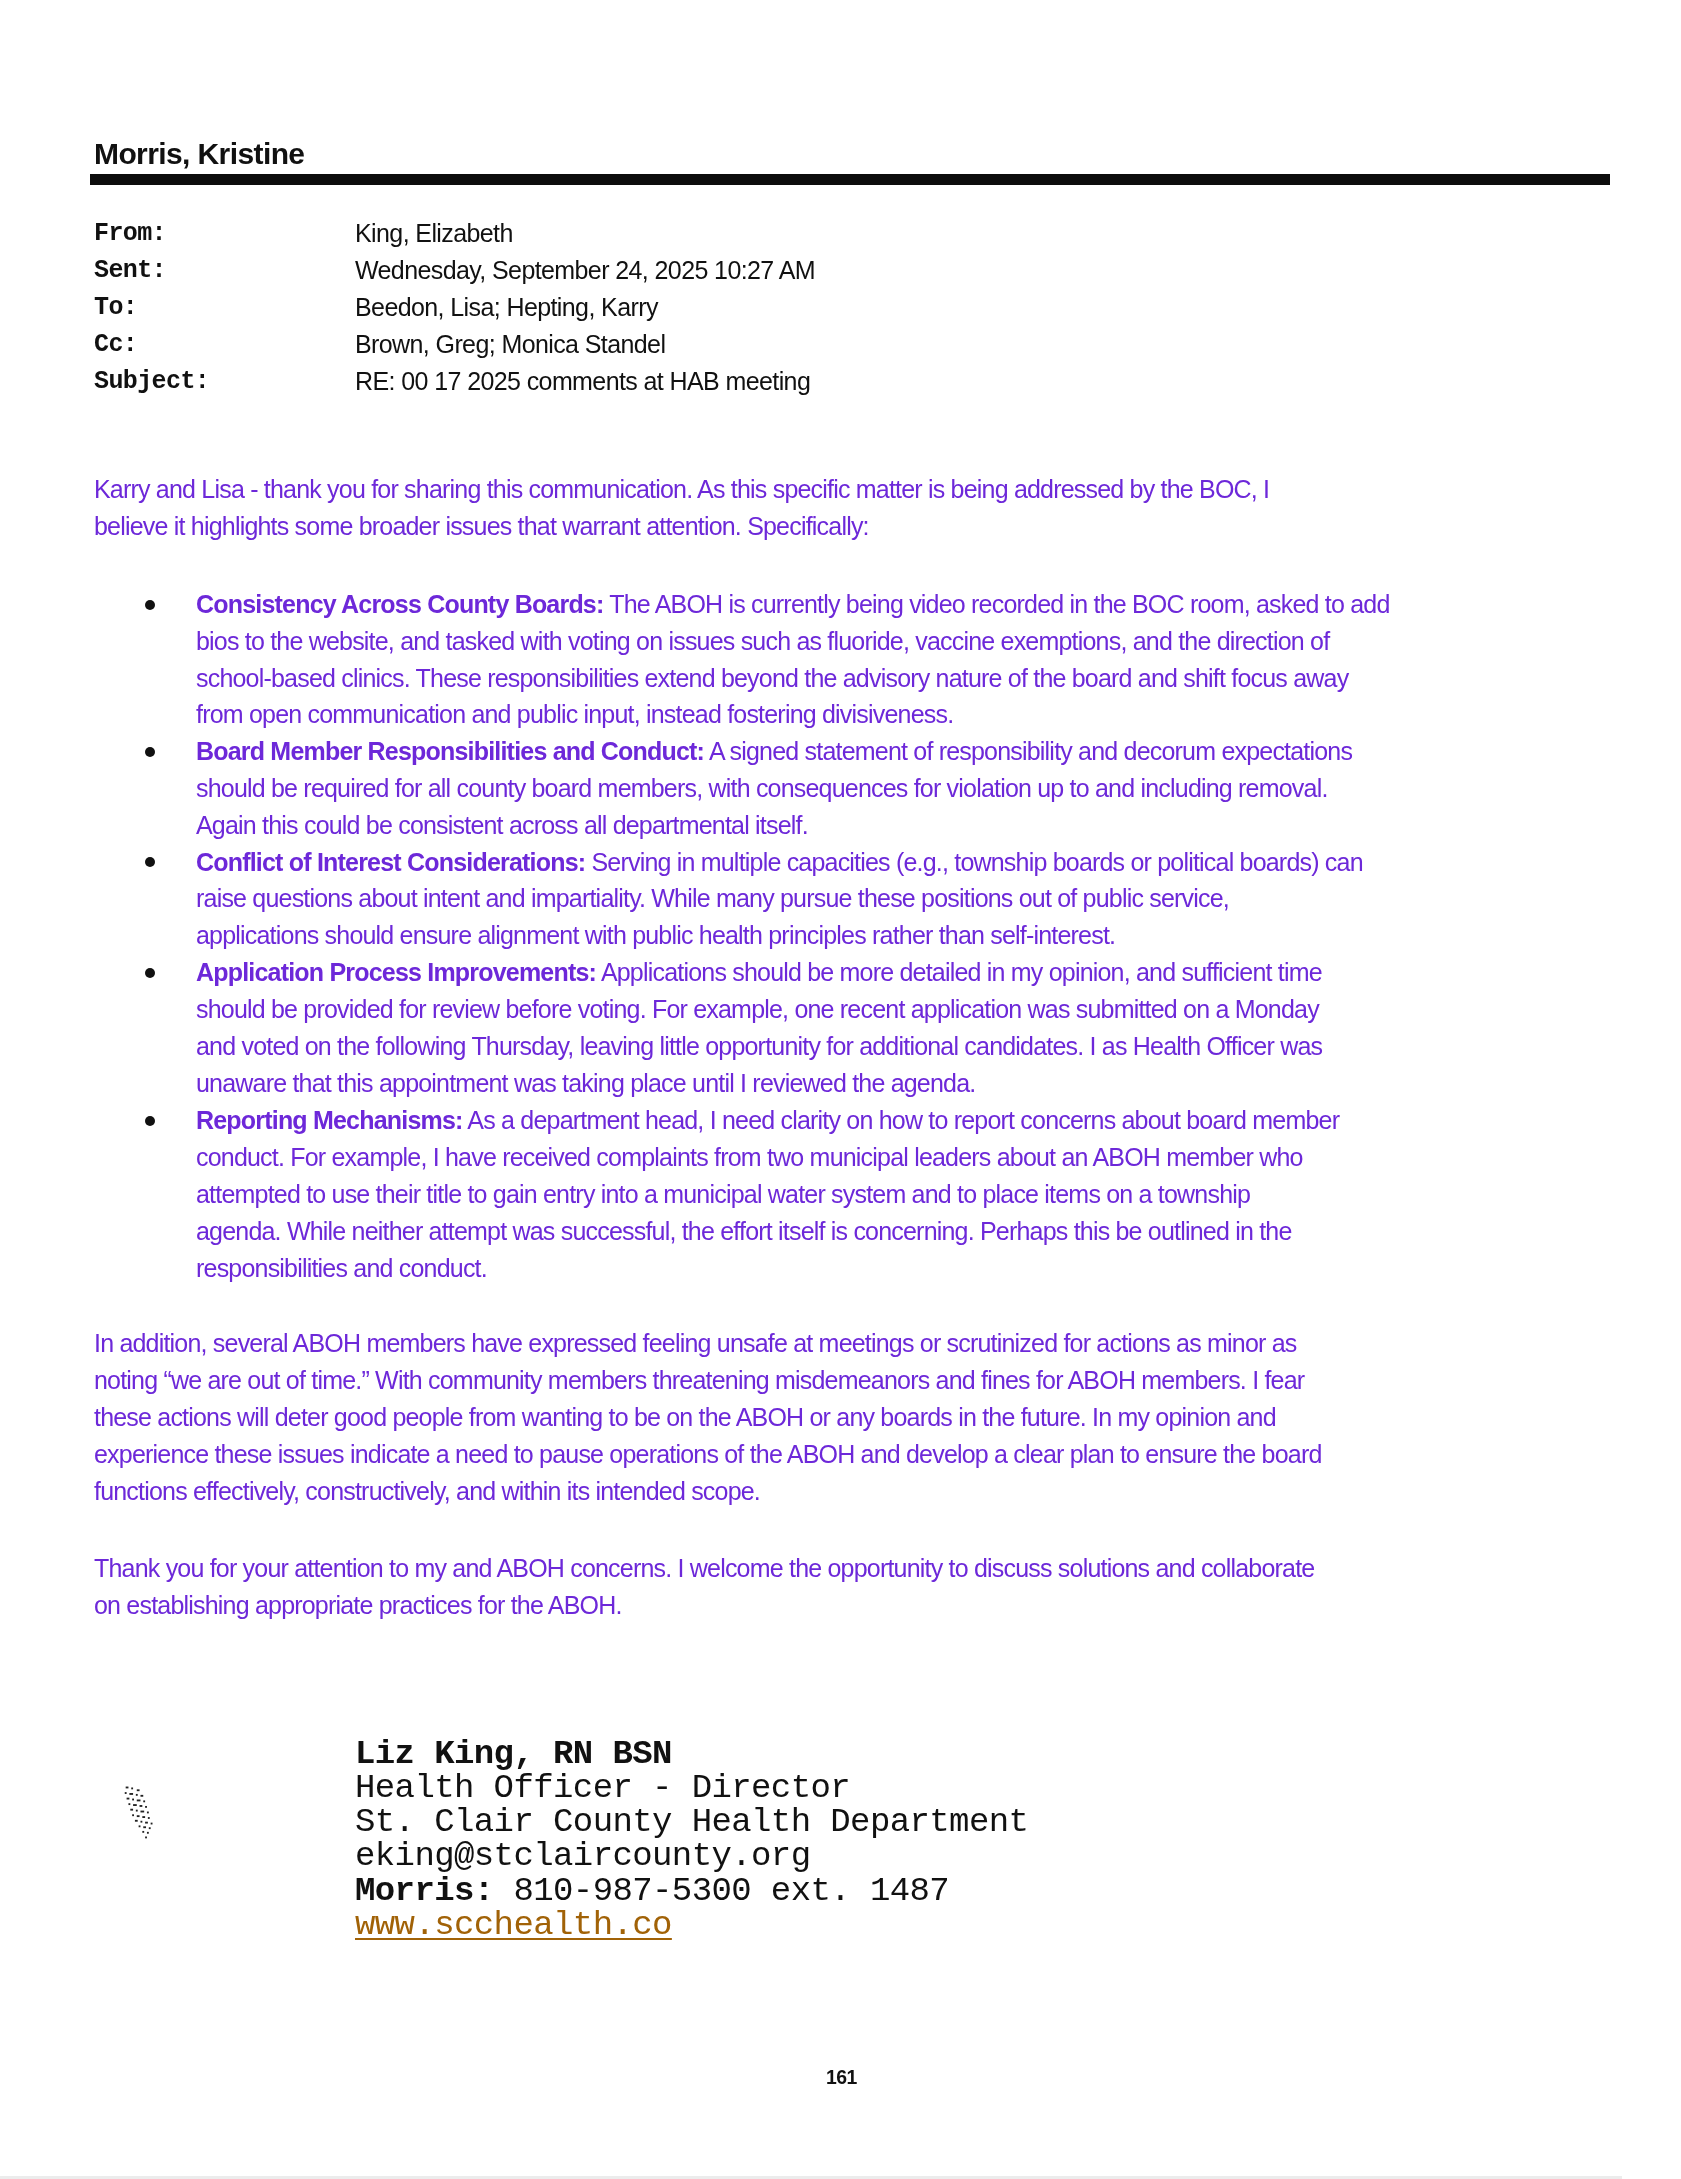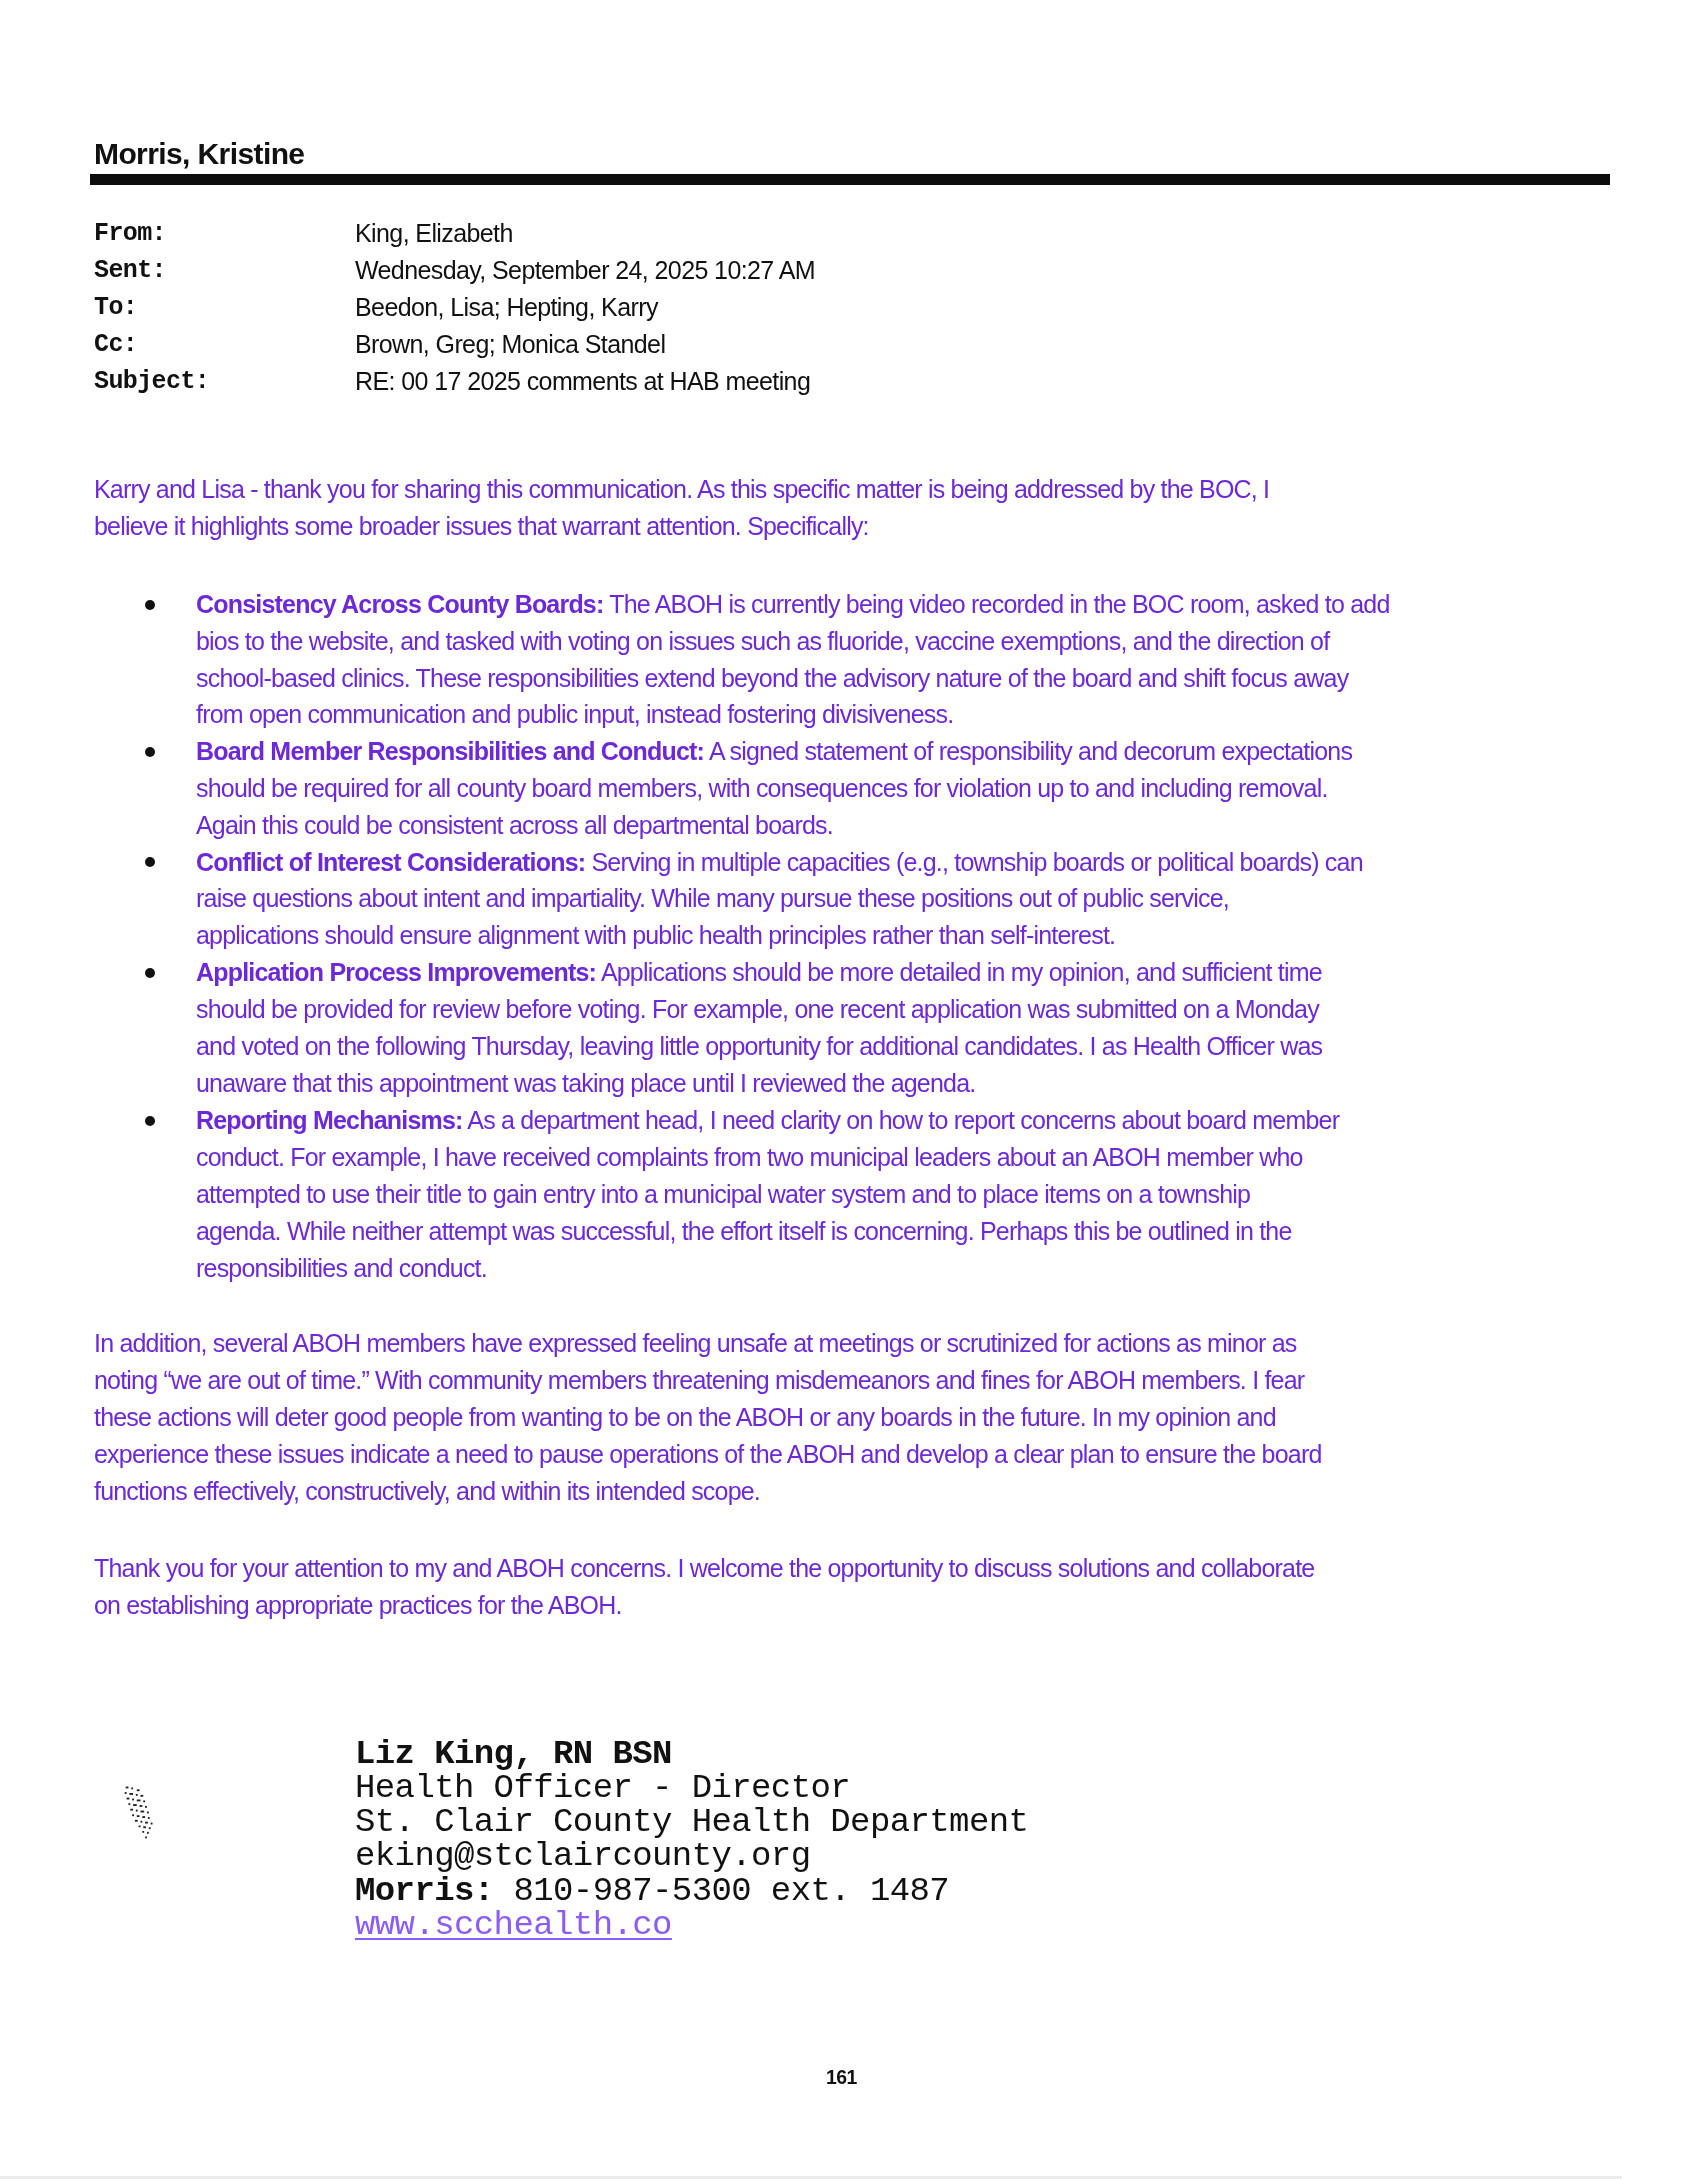--- a/index.html
+++ b/index.html
@@ -14,21 +14,21 @@
   .hdr-label { position: absolute; left: 94px; font-weight: bold; white-space: nowrap; font-family: Liberation Mono, monospace; }
   .hdr-value { position: absolute; left: 355px; white-space: nowrap; }
 
   .line { position: absolute; font-family: "Liberation Sans", sans-serif; font-size: 25px; letter-spacing: -0.8px; line-height: 37px; white-space: nowrap; color: #6d28d9; }
   .para-line { left: 94px; }
   .bullet-line { left: 196px; }
   .bullet-dot { position: absolute; left: 145px; width: 10px; height: 10px; border-radius: 50%; background: #111; }
   b { font-weight: bold; }
 
   .sig-line { position: absolute; left: 355px; font-family: Liberation Mono, monospace; font-size: 34px; line-height: 34px; letter-spacing: -0.6px; white-space: nowrap; color: #111; }
-  .sig-link { color: #8b5cf6; text-decoration: underline; text-decoration-thickness: 1.8px; text-underline-offset: 3.7px; }
+  .sig-link { color: #a16207; text-decoration: underline; text-decoration-thickness: 1.8px; text-underline-offset: 3.7px; }
   .logo { position: absolute; left: 120px; top: 1781px; width: 65px; height: 74px; }
 
   .page-number { position: absolute; left: 826px; top: 2066px; font-family: "Liberation Sans", sans-serif; font-weight: bold; font-size: 19.4px; letter-spacing: -0.5px; }
 </style>
 </head>
 <body>
 
 <div class="page">
 
   <div class="sender-heading">Morris, Kristine</div>
@@ -69,21 +69,21 @@
       <div class="line bullet-line" style="top:586px"><b>Consistency Across County Boards:</b><span> The ABOH is currently being video recorded in the BOC room, asked to add</span></div>
       <div class="line bullet-line" style="top:623px">bios to the website, and tasked with voting on issues such as fluoride, vaccine exemptions, and the direction of</div>
       <div class="line bullet-line" style="top:660px">school-based clinics. These responsibilities extend beyond the advisory nature of the board and shift focus away</div>
       <div class="line bullet-line" style="top:696px">from open communication and public input, instead fostering divisiveness.</div>
     </div>
 
     <div>
       <span class="bullet-dot" style="top:747px"></span>
       <div class="line bullet-line" style="top:733px"><b>Board Member Responsibilities and Conduct:</b><span> A signed statement of responsibility and decorum expectations</span></div>
       <div class="line bullet-line" style="top:770px">should be required for all county board members, with consequences for violation up to and including removal.</div>
-      <div class="line bullet-line" style="top:807px">Again this could be consistent across all departmental boards.</div>
+      <div class="line bullet-line" style="top:807px">Again this could be consistent across all departmental itself.</div>
     </div>
 
     <div>
       <span class="bullet-dot" style="top:857px"></span>
       <div class="line bullet-line" style="top:844px"><b>Conflict of Interest Considerations:</b><span> Serving in multiple capacities (e.g., township boards or political boards) can</span></div>
       <div class="line bullet-line" style="top:880px">raise questions about intent and impartiality. While many pursue these positions out of public service,</div>
       <div class="line bullet-line" style="top:917px">applications should ensure alignment with public health principles rather than self-interest.</div>
     </div>
 
     <div>

